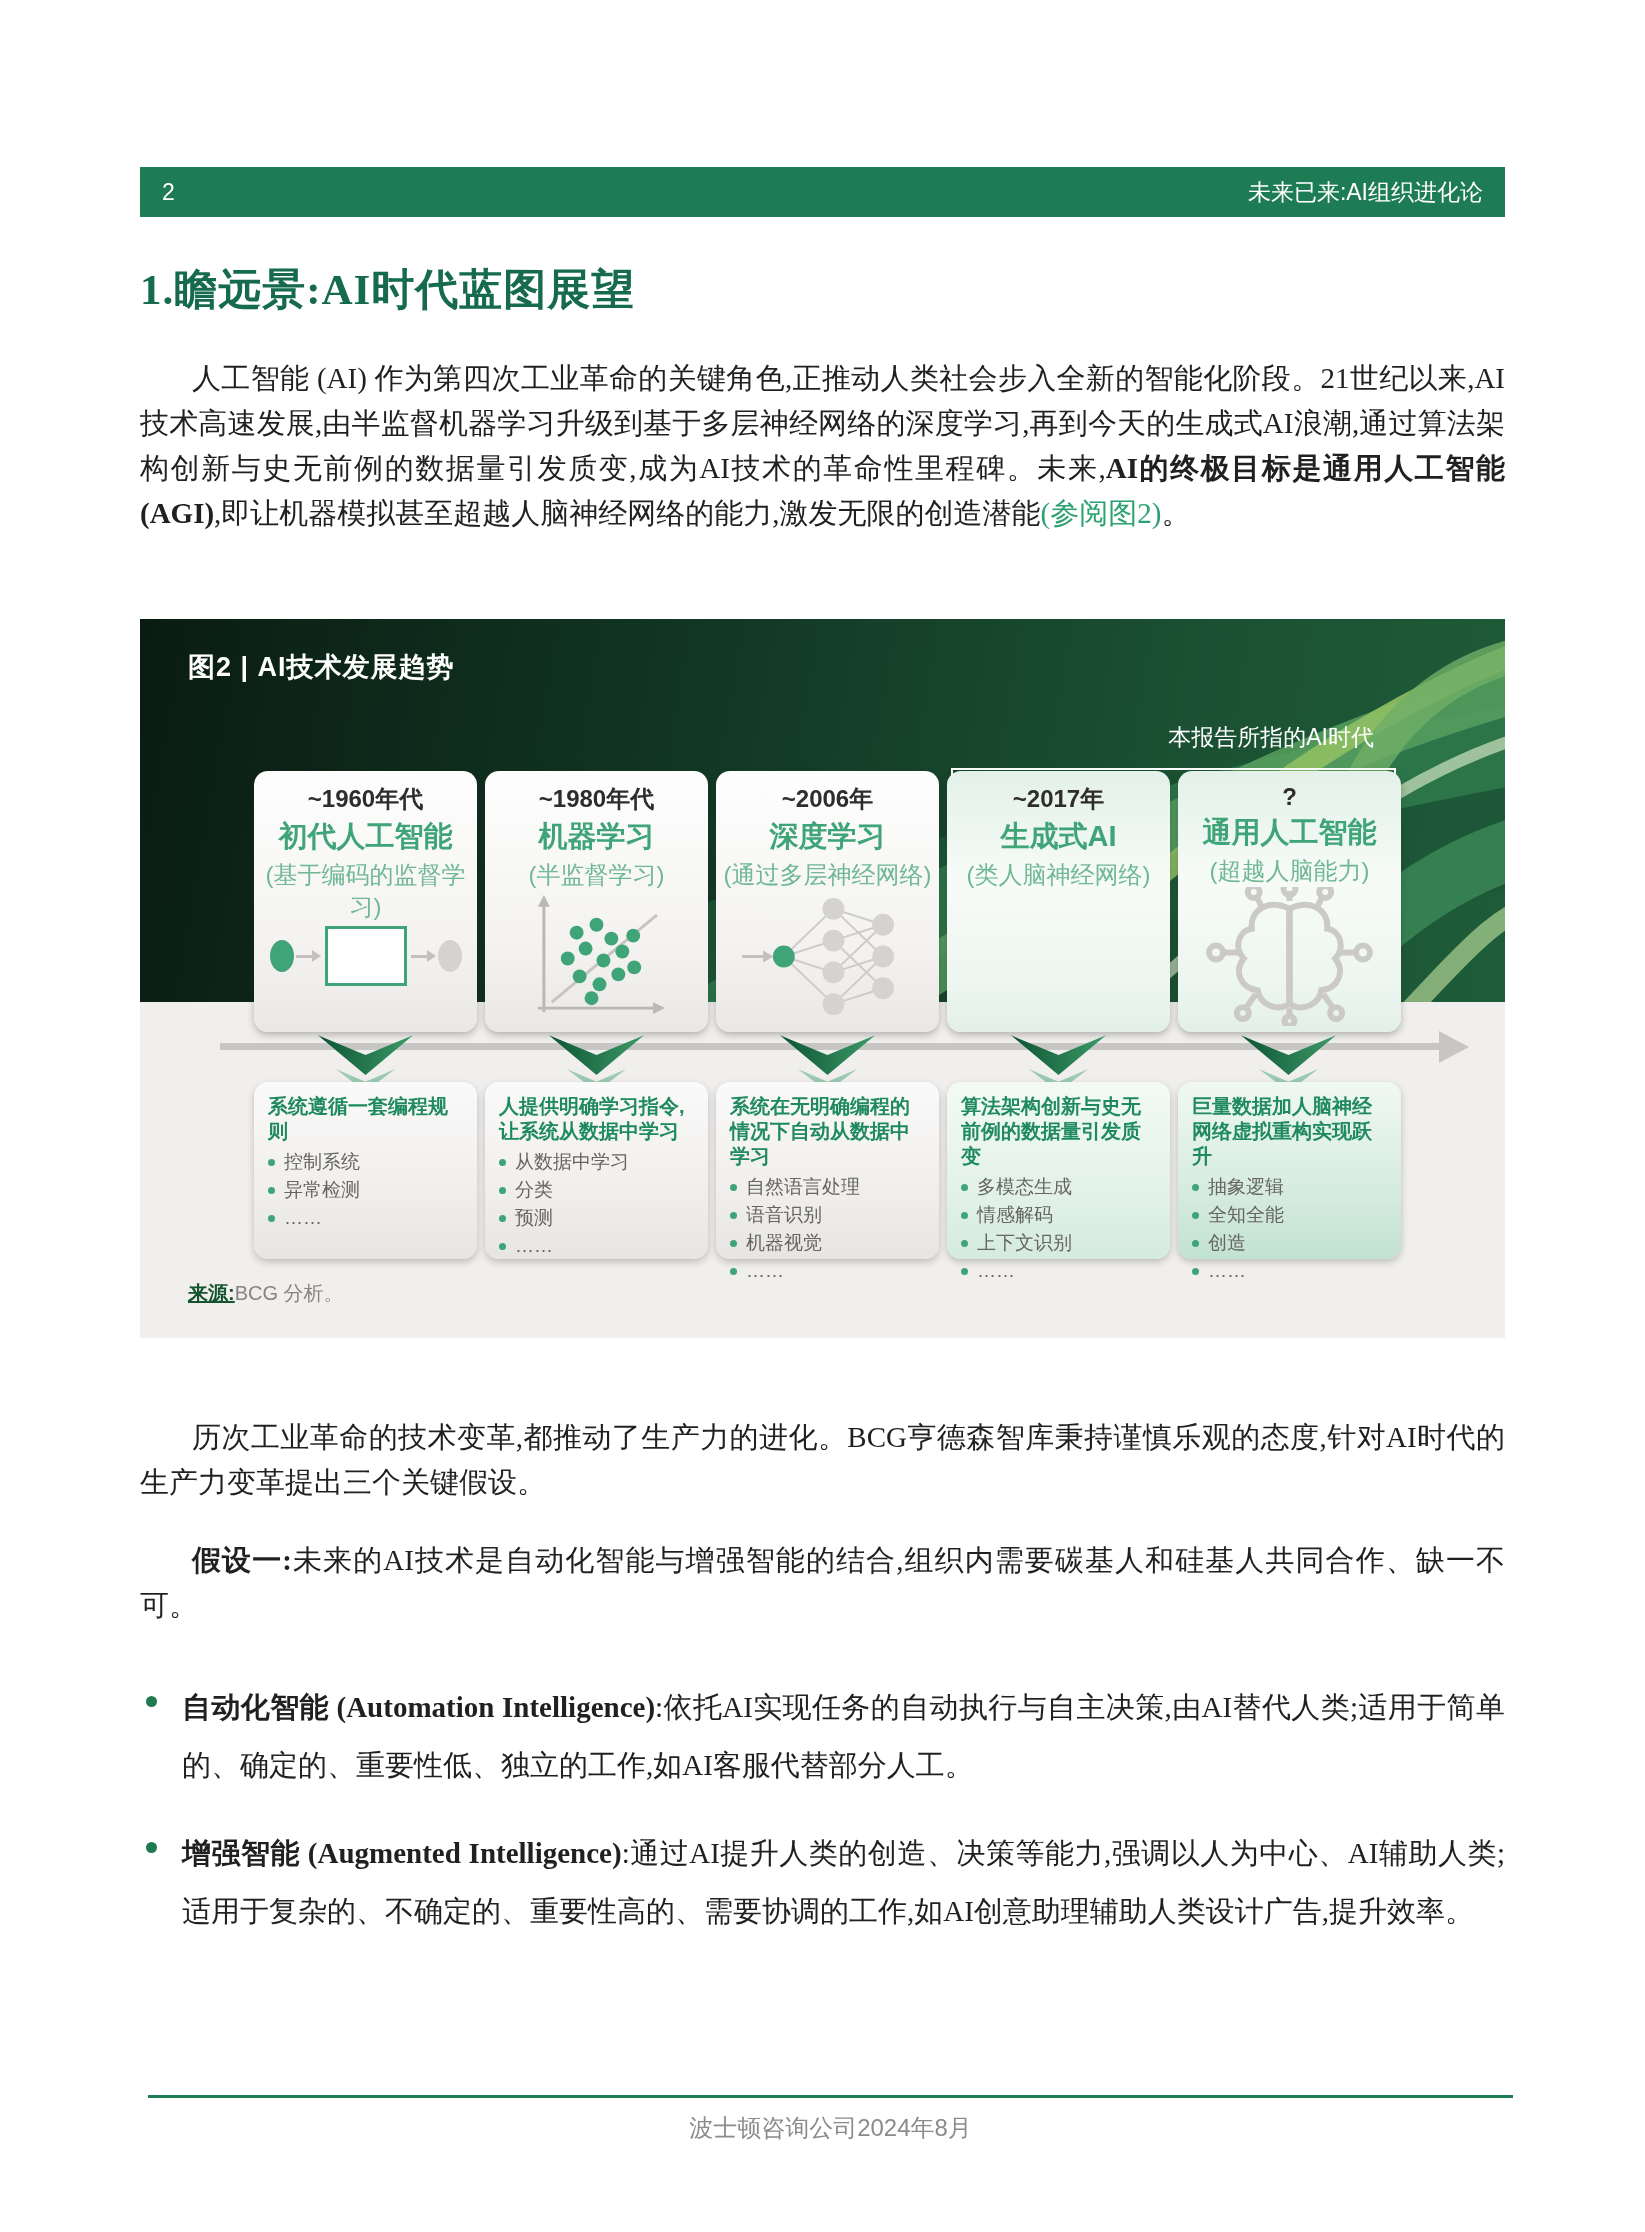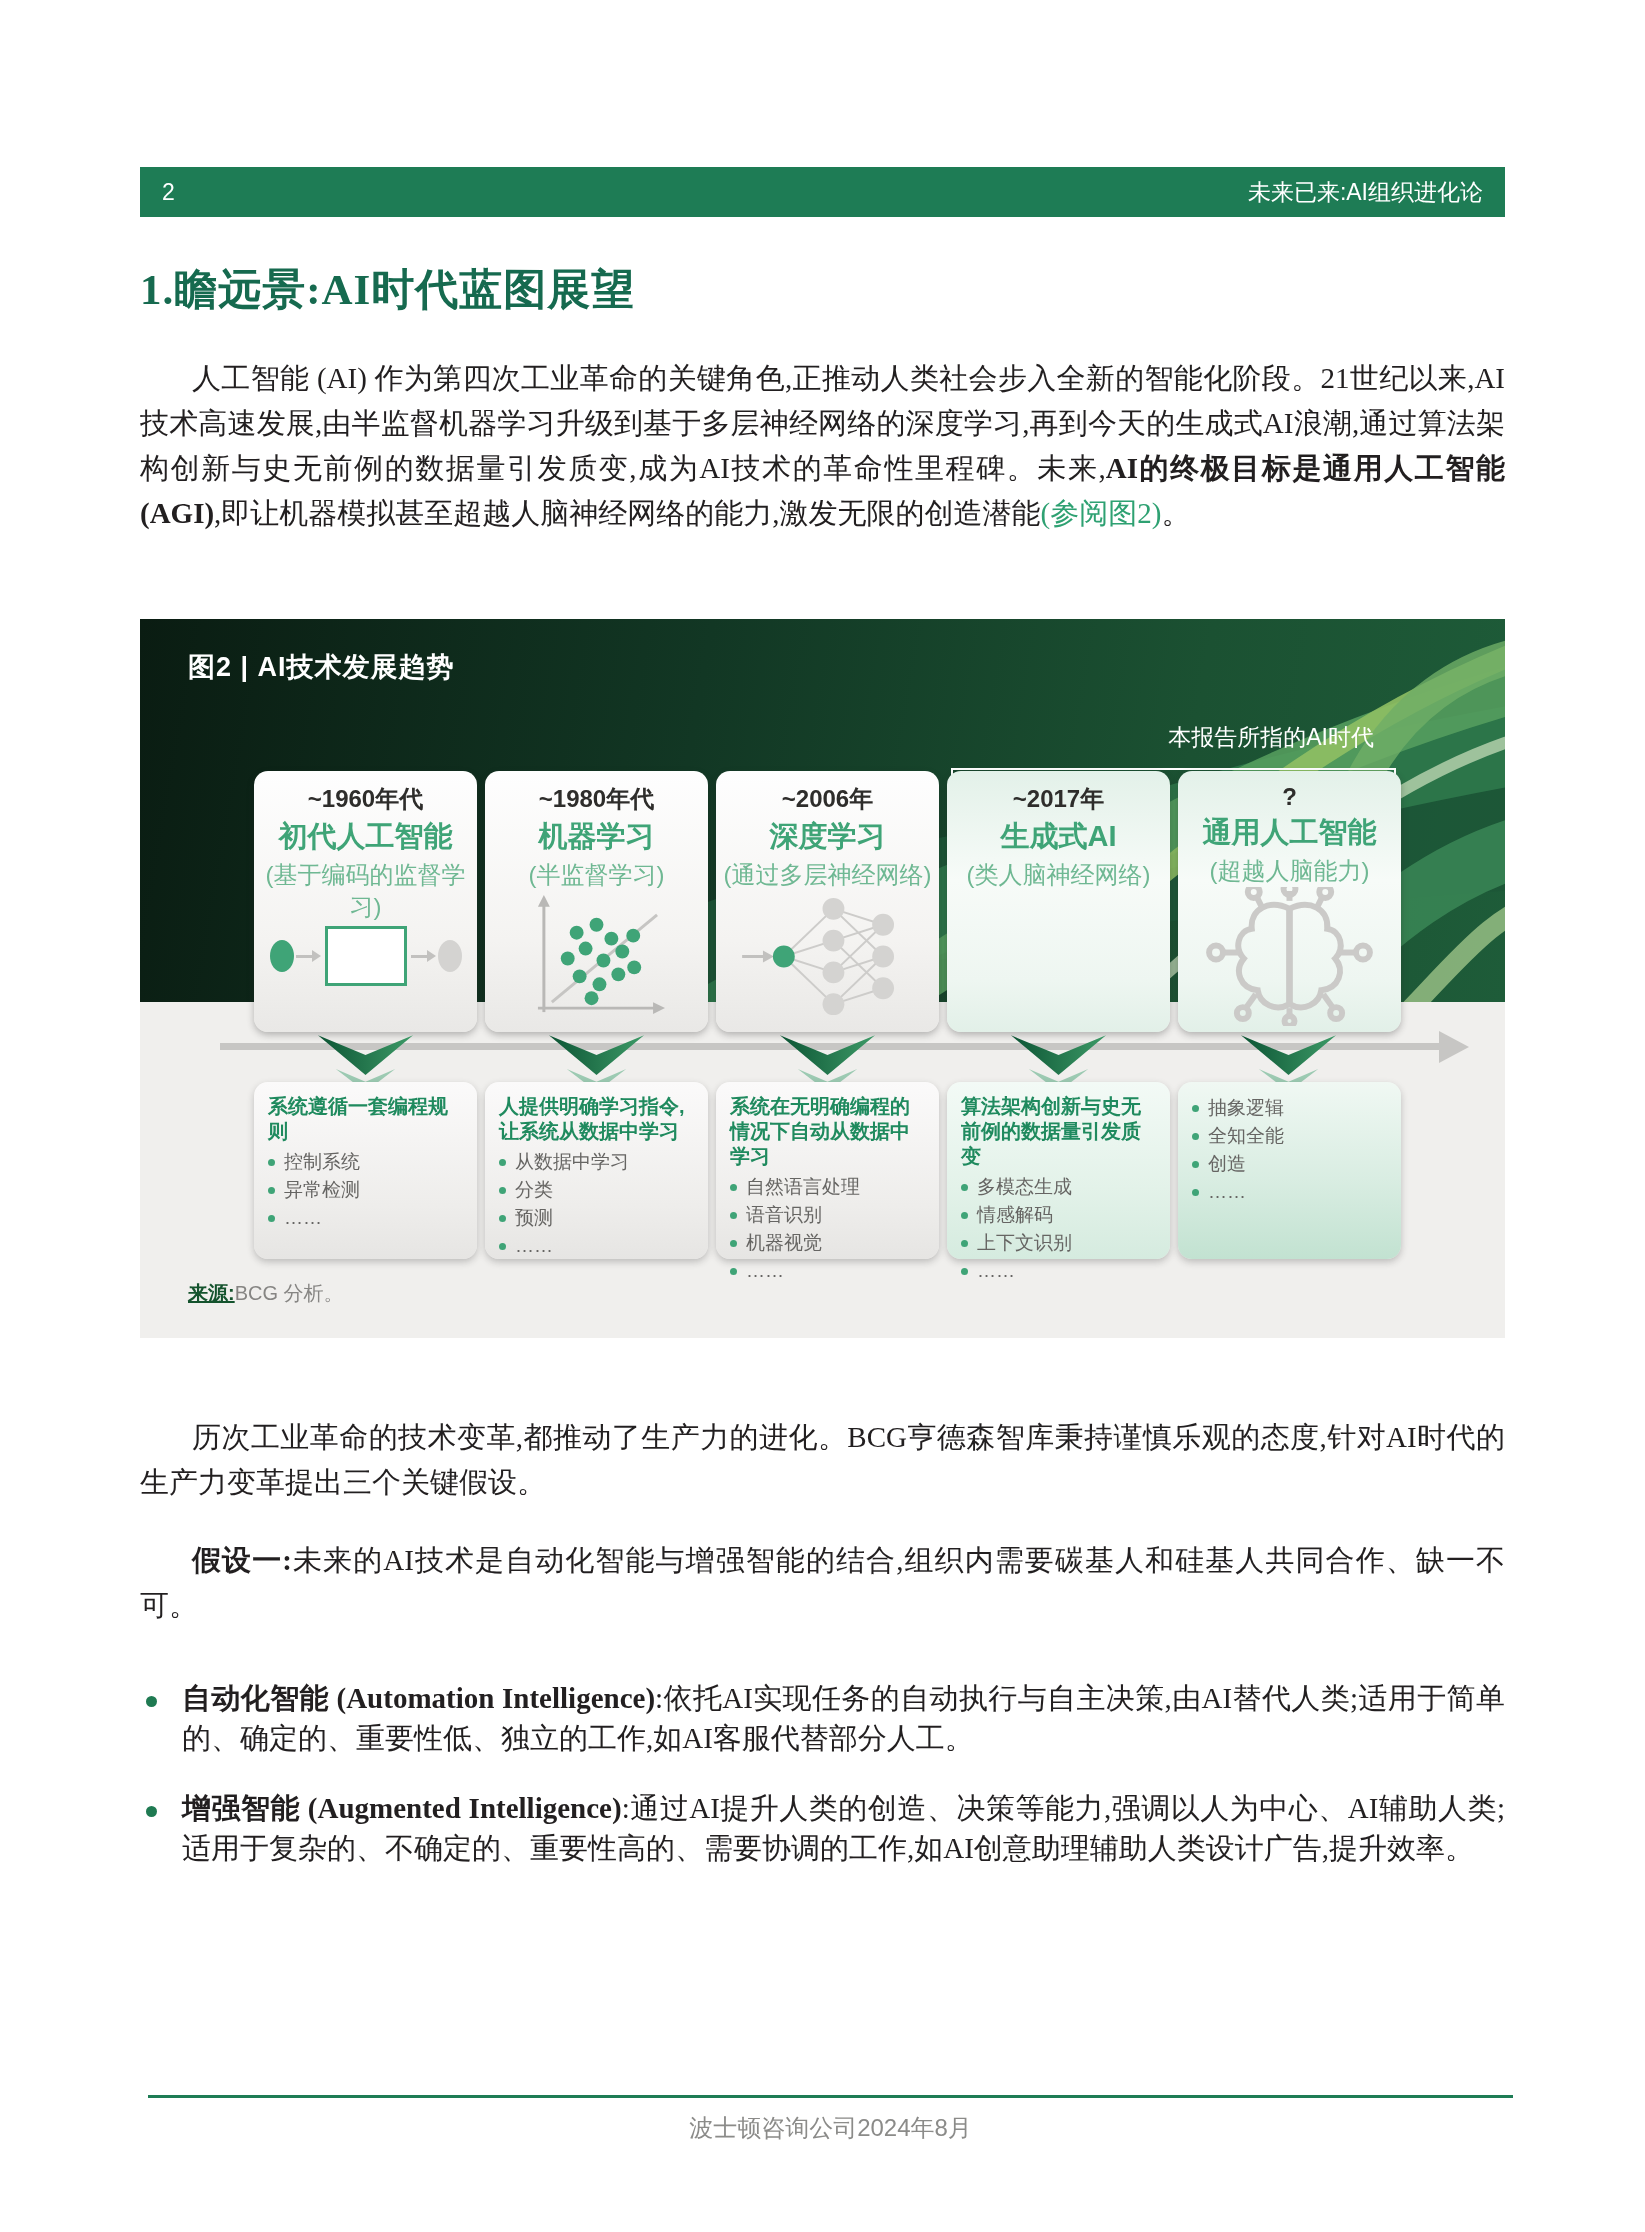--- a/index.html
+++ b/index.html
@@ -18,21 +18,21 @@
 
   
   .body-p { position:absolute; left:140px; width:1365px; font-size:29px;
     line-height:45px; text-align:justify; color:#221f20; }
   .indent { text-indent:52px;margin-top:6px; }
   .p1 { top:350px; } .p2 { top:1409px; } .p3 { top:1532px; }
   .figref { color:#2ea172; text-decoration:none; cursor:pointer; }
 
   
   .hyp-list { position:absolute; left:140px; top:1678px; width:1365px; list-style:none; }
-  .hyp-list li { position:relative; padding-left:42px; font-size:29px; line-height:40px;
+  .hyp-list li { position:relative; padding-left:42px; font-size:29px; line-height:58px;
     text-align:justify; }
   .hyp-list li + li { margin-top:30px; }
   .hyp-dot { position:absolute; left:6px; top:18px; width:11px; height:11px;
     border-radius:50%; background:#1f7a52; }
 
   
   .figure { position:absolute; left:140px; top:619px; width:1365px; height:719px;
     background:#f0efed; overflow:hidden;
     font-family:"Liberation Sans","DejaVu Sans",sans-serif; }
   .fig-hero { position:absolute; left:0; top:0; width:1365px; height:383px;
@@ -321,20 +321,21 @@
   <div class="card-bot cb-green1 pc3">
     <div class="dh">算法架构创新与史无前例的数据量引发质变</div>
     <ul class="db">
       <li>多模态生成</li>
       <li>情感解码</li>
       <li>上下文识别</li>
       <li>……</li>
     </ul>
   </div>
   <div class="card-bot cb-green2 pc4">
+    <div class="dh">巨量数据加人脑神经网络虚拟重构实现跃升</div>
     <ul class="db">
       <li>抽象逻辑</li>
       <li>全知全能</li>
       <li>创造</li>
       <li>……</li>
     </ul>
   </div>
 
   <div class="fig-source"><b>来源:</b><span>BCG 分析。</span></div>
 </div>

